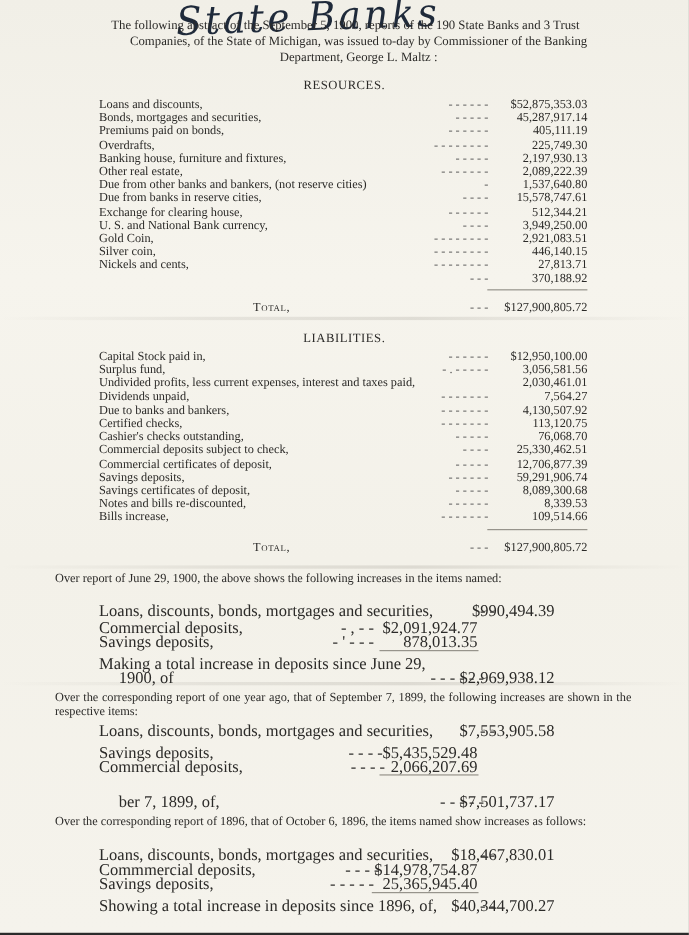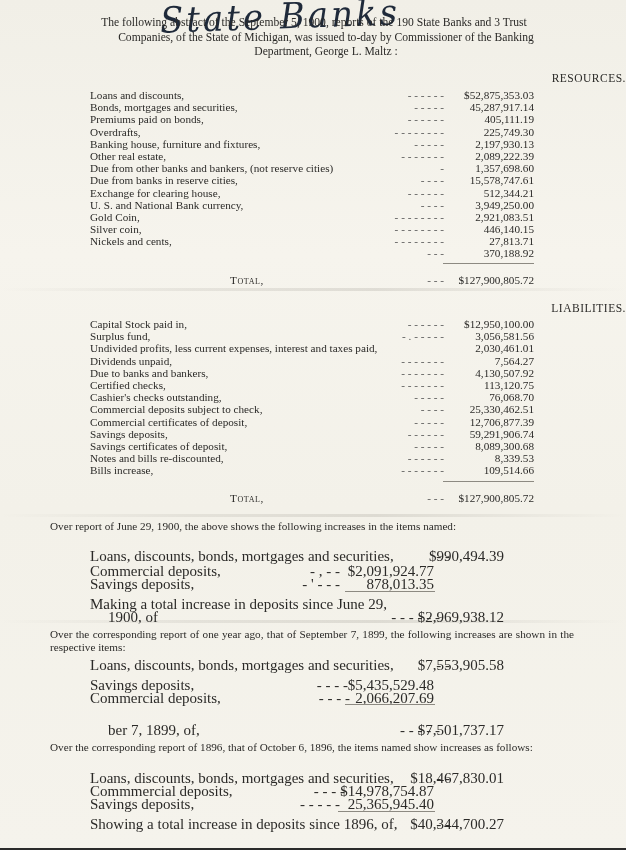--- a/index.html
+++ b/index.html
@@ -25,21 +25,21 @@
     transform: rotate(-2deg) scaleY(1.05);
     font-weight: normal;
   }
   .intro {
     position: absolute; left: 54px; top: 16px; width: 520px;
     font-size: 11.6px; line-height: 14.6px; text-align: center;
   }
   .intro .l1 { display: block; }
   .intro .rest { display: block; padding-left: 24px; }
   .heading {
-    position: absolute; left: 0; width: 626px; text-align: right;
+    position: absolute; left: 0; width: 626px; text-align: center;
     font-size: 11.5px; letter-spacing: 0.5px;
   }
   .table { position: absolute; left: 90px; width: 444px; font-size: 11.2px; }
   .row { position: relative; height: 12.2px; line-height: 12.2px; white-space: nowrap; }
   .row .label { position: absolute; left: 0; }
   .row .dashes { position: absolute; left: 0; right: 90px; text-align: right; letter-spacing: 0; color: #555; }
   .row .value { position: absolute; right: 0; text-align: left; }
   .rule { position: absolute; height: 1px; background: #8d8a82; }
   .total .label { left: 140px; font-variant: small-caps; letter-spacing: 0.6px; }
   .para { position: absolute; left: 20px; width: 554px; font-size: 11.2px; line-height: 13.4px; text-align: justify; }
@@ -101,21 +101,21 @@
         <span class="value">2,197,930.13</span>
       </div>
     <div class="row">
         <span class="label">Other real estate,</span>
         <span class="dashes">-  -  -  -  -  -  -</span>
         <span class="value">2,089,222.39</span>
       </div>
     <div class="row">
         <span class="label">Due from other banks and bankers, (not reserve cities)</span>
         <span class="dashes">-</span>
-        <span class="value">1,357,698.60</span>
+        <span class="value">1,537,640.80</span>
       </div>
     <div class="row">
         <span class="label">Due from banks in reserve cities,</span>
         <span class="dashes">-  -  -  -</span>
         <span class="value">15,578,747.61</span>
       </div>
     <div class="row">
         <span class="label">Exchange for clearing house,</span>
         <span class="dashes">-  -  -  -  -  -</span>
         <span class="value">512,344.21</span>

